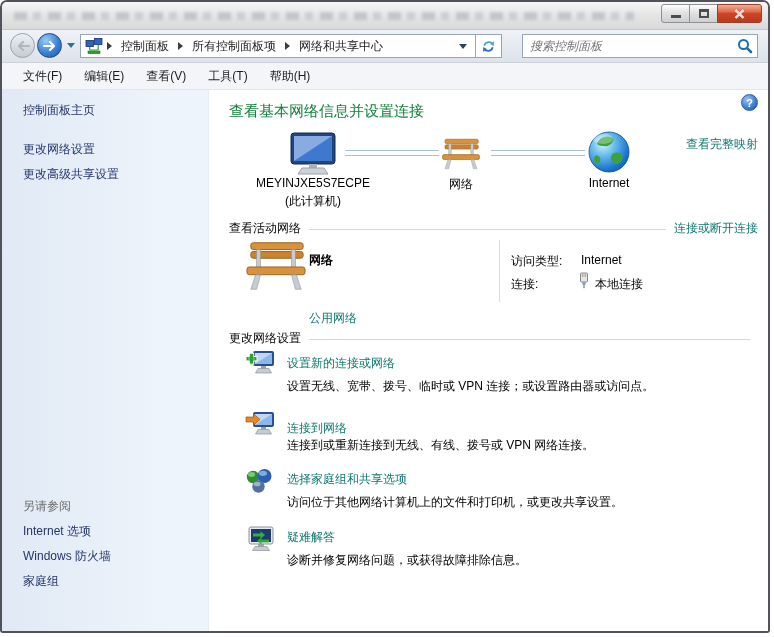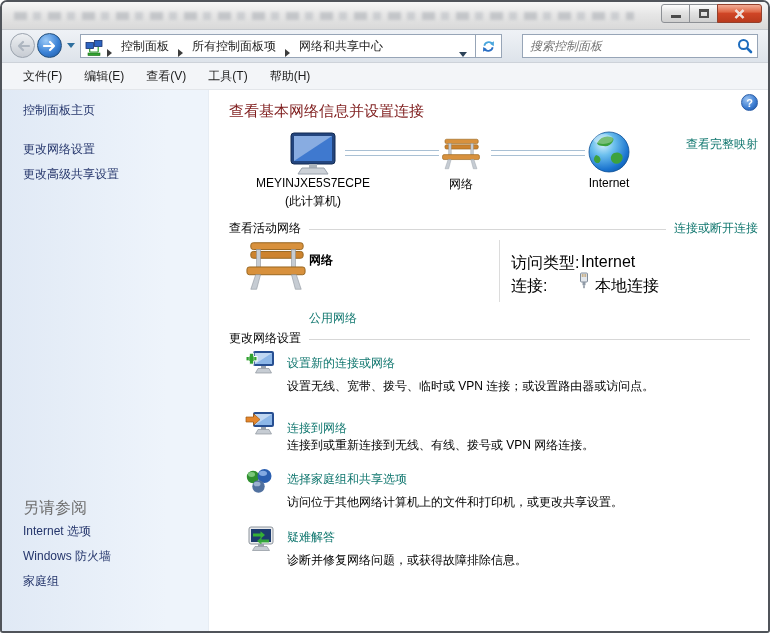--- a/index.html
+++ b/index.html
@@ -37,21 +37,21 @@
     display:flex; align-items:center; justify-content:center; }
   .navbtn.back { left:8px; background:linear-gradient(#edeff2,#c7ccd3);
     border:1px solid #9aa2ad; }
   .navbtn.fwd { left:35px;
     background:radial-gradient(circle at 35% 28%,#9ccaf7,#3b82d6 55%,#1b54a0);
     border:1px solid #24507c; }
   .nav-caret { position:absolute; left:65px; top:13px; width:0; height:0;
     border-left:4px solid transparent; border-right:4px solid transparent;
     border-top:5px solid #2e6f9e; }
   .addr { position:absolute; left:78px; top:4px; width:396px; height:24px;
-    background:#fff; border:1px solid #97a5b7; display:flex; align-items:flex-end;
+    background:#fff; border:1px solid #97a5b7; display:flex; align-items:center;
     padding:0 4px; }
   .crumb { font-size:12px; color:#1c1c1c; padding:2px 5px; white-space:nowrap; cursor:default; }
   .crumb-sep { width:0; height:0; border-left:5px solid #3c3c3c;
     border-top:4px solid transparent; border-bottom:4px solid transparent; margin:0 4px; }
   .addr-caret { margin-left:auto; margin-right:4px; width:0; height:0;
     border-left:4px solid transparent; border-right:4px solid transparent;
     border-top:5px solid #2c4258; }
   .refreshbox { position:absolute; left:473px; top:4px; width:27px; height:24px;
     background:#fff; border:1px solid #97a5b7; display:flex; align-items:center;
     justify-content:center; }
@@ -68,27 +68,27 @@
     background:#f3f5f8; border-bottom:1px solid #e3e6ea;
     display:flex; align-items:center; padding-left:10px; }
   .menu-item { font-size:12px; color:#1c1c1c; padding:4px 11px; cursor:default; }
 
   
   .bodyarea { position:absolute; top:88px; left:0; right:0; bottom:0; display:flex; }
   .sidebar { width:206px; position:relative;
     background:linear-gradient(90deg,#e0e9f5,#eef4fb 80%); }
   .side-link { position:absolute; left:21px; font-size:12px; color:#24356b;
     cursor:pointer; white-space:nowrap;text-align:center; }
-  .side-head { position:absolute; left:21px; font-size:16px; color:#6e6e6e; }
+  .side-head { position:absolute; left:21px; font-size:12px; color:#6e6e6e; }
   .content { flex:1; background:#fff; position:relative; border-left:1px solid #e7edf4; }
 
   .link { color:#0f766e; cursor:pointer; text-decoration:none; }
 
   .page-heading { position:absolute; left:20px; top:12px; font-size:15px;
-    color:#7f1d1d; }
+    color:#15803d; }
   .help-btn { position:absolute; right:10px; top:4px; width:17px; height:17px;
     border-radius:50%; border:1px solid #2b5ea8; color:#fff; font-size:11px;
     font-weight:bold; display:flex; align-items:center; justify-content:center;
     background:radial-gradient(circle at 35% 30%,#9cc4f2,#3a7bd0 60%,#1d4f9c);
     cursor:pointer; }
 
   
   .map-node { position:absolute; }
   .map-line { position:absolute; height:6px; border-top:1px solid #a9c0d4;
     border-bottom:1px solid #a9c0d4; }
@@ -101,21 +101,21 @@
   .sec-title { font-size:12px; color:#000; white-space:nowrap; }
   .sec-rule { flex:1; border-top:1px solid #d7d7d7; margin:2px 8px 0 8px; }
   .sec-link { font-size:12px; white-space:nowrap; }
 
   
   .an-name { position:absolute; left:100px; top:162px; font-size:12px;
     font-weight:bold; color:#000; }
   .an-cat { position:absolute; left:100px; top:185px; font-size:12px;margin-top:35px; }
   .an-divider { position:absolute; left:290px; top:150px; height:62px;
     border-left:1px solid #dcdcdc; }
-  .an-label { position:absolute; font-size:16px; color:#000;text-align:center; }
+  .an-label { position:absolute; font-size:12px; color:#000;text-align:center; }
 
   
   .set-icon { position:absolute; left:36px; cursor:pointer; }
   .set-title { position:absolute; left:78px; font-size:12px; }
   .set-desc { position:absolute; left:78px; font-size:12px; color:#000; }
 </style>
 </head>
 <body>
 
 <div class="window">

